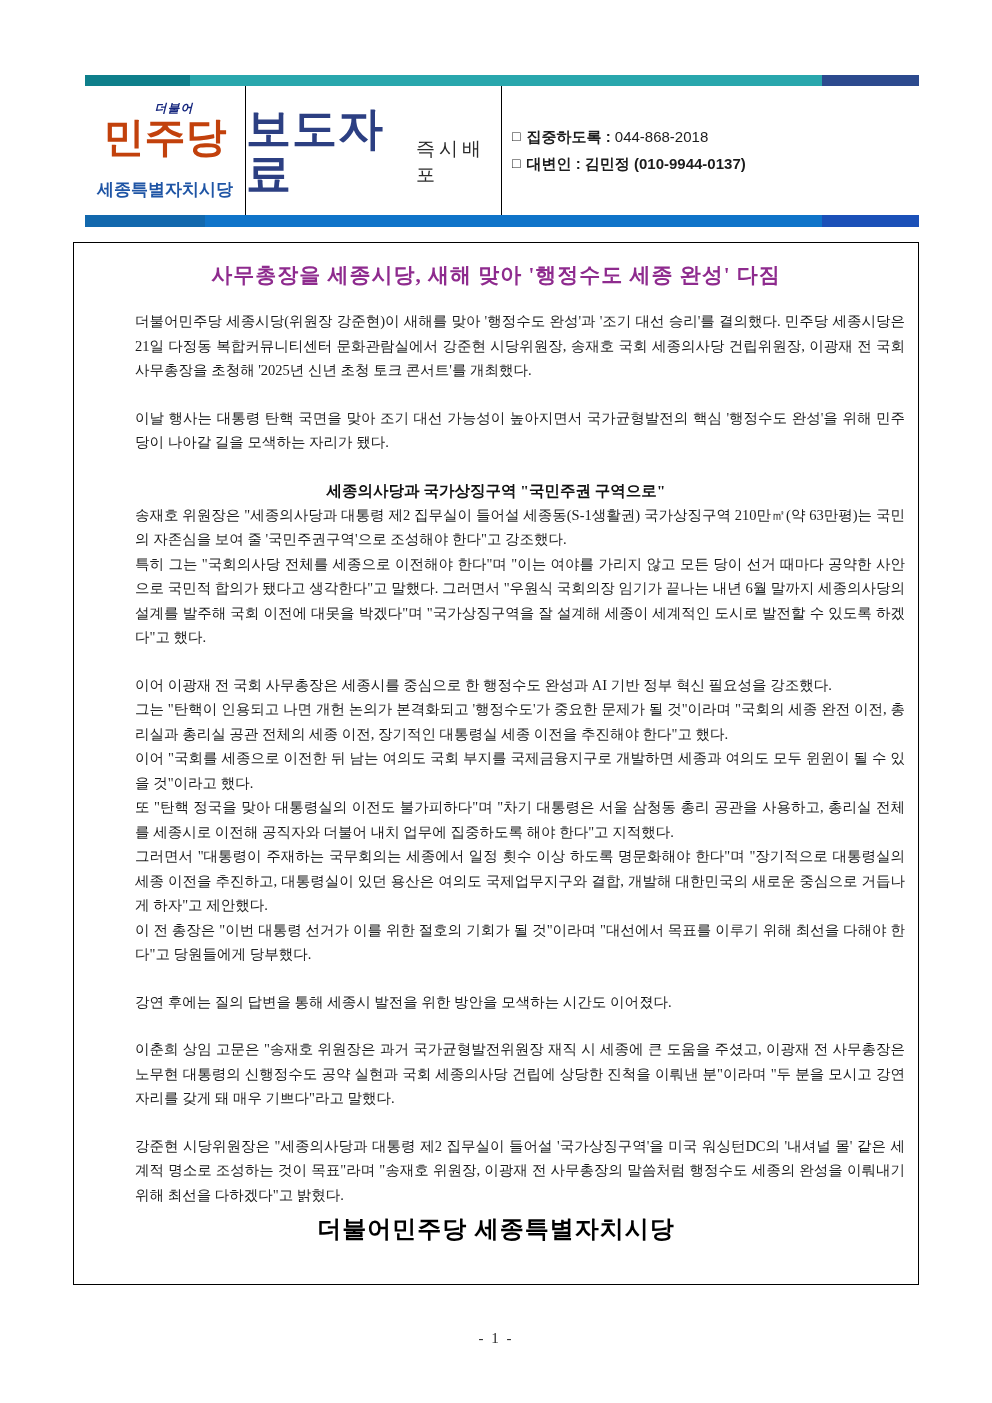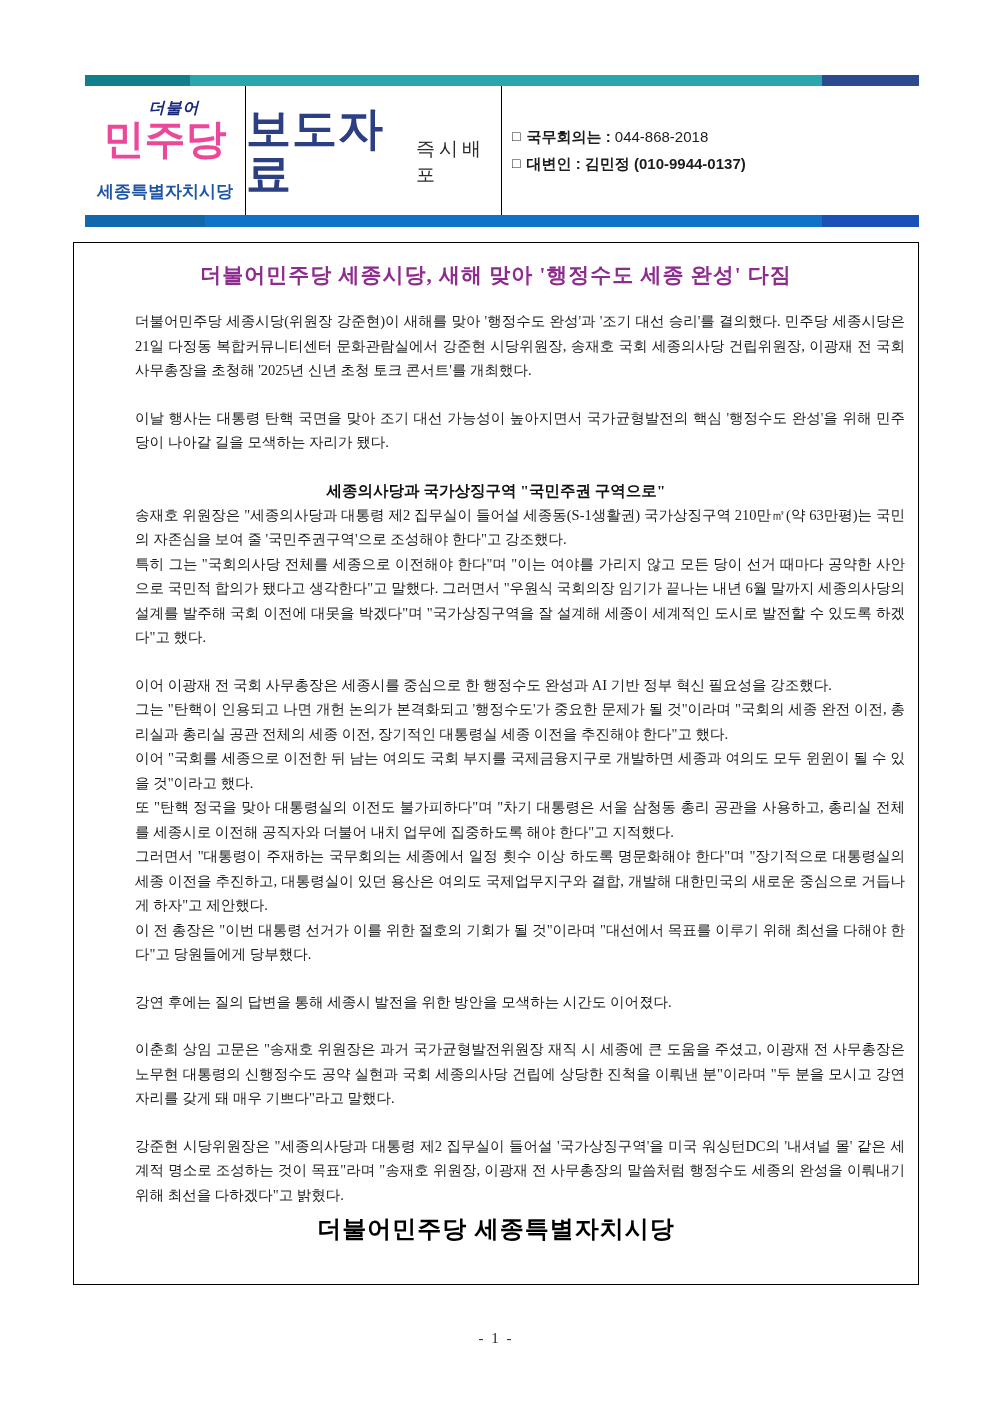--- a/index.html
+++ b/index.html
@@ -17,22 +17,22 @@
   .bar-top .seg3{width:97px;background:#2c4a8e;}
   .bar-bottom{height:12px;}
   .bar-bottom .seg1{width:120px;background:#1268ad;}
   .bar-bottom .seg2{flex:1;background:#0f74c9;}
   .bar-bottom .seg3{width:97px;background:#1b50b8;}
   .header-row{display:flex;align-items:stretch;height:129px;}
   .logo-col{
     width:160px;display:flex;flex-direction:column;justify-content:center;align-items:center;
     font-family:"Liberation Sans","DejaVu Sans",sans-serif;
   }
-  .logo-script{font-size:16px;font-weight:bold;color:#15267e;font-style:italic;letter-spacing:1px;margin-left:18px;}
-  .logo-main{font-size:41px;font-weight:bold;color:#ec4899;line-height:1.0;letter-spacing:0px;}
+  .logo-script{font-size:12px;font-weight:bold;color:#15267e;font-style:italic;letter-spacing:1px;margin-left:18px;}
+  .logo-main{font-size:41px;font-weight:bold;color:#c2410c;line-height:1.0;letter-spacing:0px;}
   .logo-sub{font-size:17px;font-weight:bold;color:#1f55a5;margin-top:20px;letter-spacing:0px;white-space:nowrap;}
   .mast-col{
     width:255px;border-left:1.5px solid #000;border-right:1.5px solid #000;
     display:flex;flex-direction:row;justify-content:center;align-items:center;
     font-family:"Liberation Sans","DejaVu Sans",sans-serif;
   }
   .mast-title{font-size:45px;font-weight:bold;color:#2c3f82;line-height:1.0;letter-spacing:1px;}
   .mast-release{font-size:19px;color:#2a2a2a;margin-top:22px;letter-spacing:4px;}
   .contact-col{
     flex:1;display:flex;flex-direction:column;justify-content:center;
@@ -92,37 +92,37 @@
         <div class="logo-sub">세종특별자치시당</div>
       </div>
 
       <div class="mast-col">
         <div class="mast-title">보도자료</div>
         <div class="mast-release">즉시배포</div>
       </div>
 
       <div class="contact-col">
         <div class="contact-line">
-          <span class="bullet">□</span><span class="bold">국무회의는</span><span class="bold"> : </span><span>044-868-2018</span>
+          <span class="bullet">□</span><span class="bold">집중하도록</span><span class="bold"> : </span><span>044-868-2018</span>
         </div>
         <div class="contact-line">
           <span class="bullet">□</span><span class="bold">대변인</span><span class="bold"> : </span><span class="bold">김민정</span><span> </span><span class="bold">(010-9944-0137)</span>
         </div>
       </div>
     </div>
 
     <div class="bar bar-bottom">
       <div class="seg1"></div>
       <div class="seg2"></div>
       <div class="seg3"></div>
     </div>
   </div>
 
   <div class="content-box">
-    <div class="doc-title">더불어민주당 세종시당, 새해 맞아 '행정수도 세종 완성' 다짐</div>
+    <div class="doc-title">사무총장을 세종시당, 새해 맞아 '행정수도 세종 완성' 다짐</div>
     <div>
         <div class="blk-p">더불어민주당 세종시당(위원장 강준현)이 새해를 맞아 '행정수도 완성'과 '조기 대선 승리'를 결의했다. 민주당 세종시당은 21일 다정동 복합커뮤니티센터 문화관람실에서 강준현 시당위원장, 송재호 국회 세종의사당 건립위원장, 이광재 전 국회 사무총장을 초청해 '2025년 신년 초청 토크 콘서트'를 개최했다.</div>
         <div class="blk-gap"></div>
         <div class="blk-p">이날 행사는 대통령 탄핵 국면을 맞아 조기 대선 가능성이 높아지면서 국가균형발전의 핵심 '행정수도 완성'을 위해 민주당이 나아갈 길을 모색하는 자리가 됐다.</div>
         <div class="blk-gap"></div>
         <div class="blk-heading">세종의사당과 국가상징구역 "국민주권 구역으로"</div>
         <div class="blk-p">송재호 위원장은 "세종의사당과 대통령 제2 집무실이 들어설 세종동(S-1생활권) 국가상징구역 210만㎡(약 63만평)는 국민의 자존심을 보여 줄 '국민주권구역'으로 조성해야 한다"고 강조했다.</div>
         <div class="blk-p">특히 그는 "국회의사당 전체를 세종으로 이전해야 한다"며 "이는 여야를 가리지 않고 모든 당이 선거 때마다 공약한 사안으로 국민적 합의가 됐다고 생각한다"고 말했다. 그러면서 "우원식 국회의장 임기가 끝나는 내년 6월 말까지 세종의사당의 설계를 발주해 국회 이전에 대못을 박겠다"며 "국가상징구역을 잘 설계해 세종이 세계적인 도시로 발전할 수 있도록 하겠다"고 했다.</div>
         <div class="blk-gap"></div>
         <div class="blk-p">이어 이광재 전 국회 사무총장은 세종시를 중심으로 한 행정수도 완성과 AI 기반 정부 혁신 필요성을 강조했다.</div>

